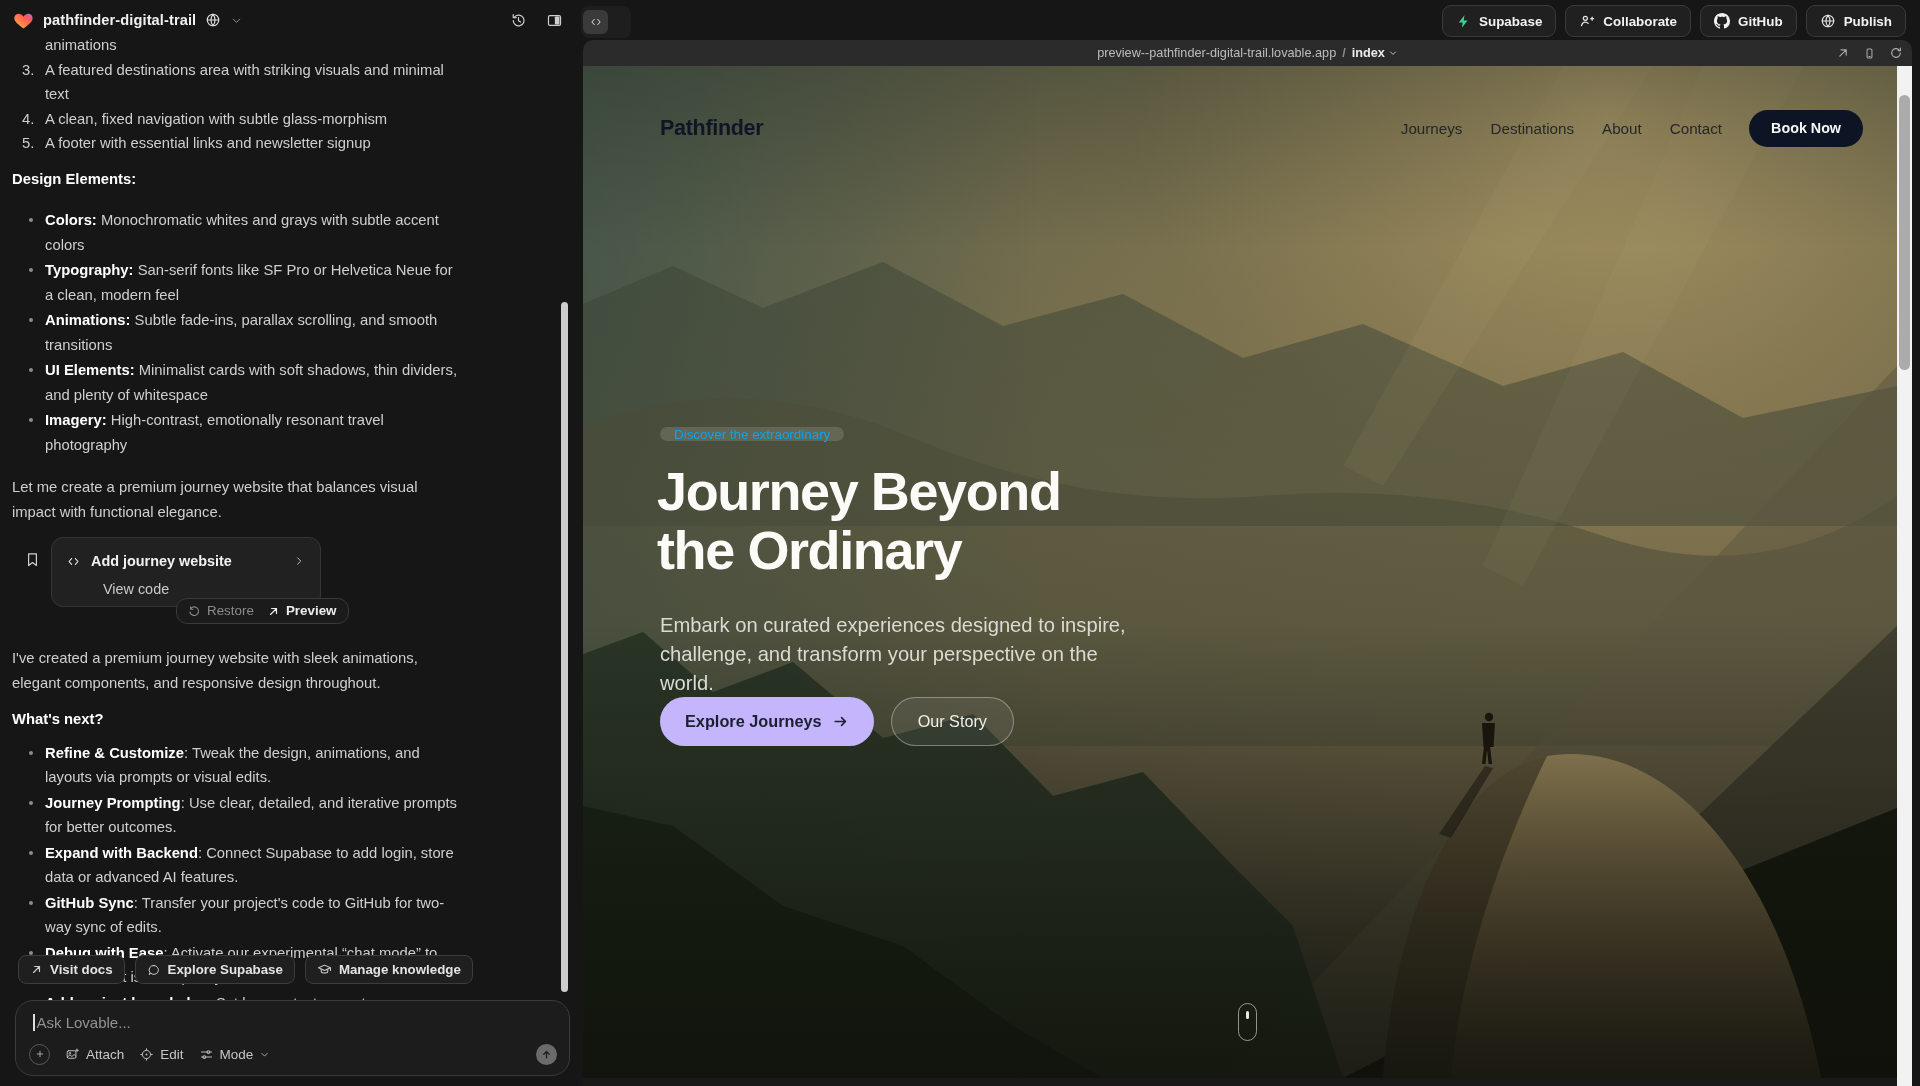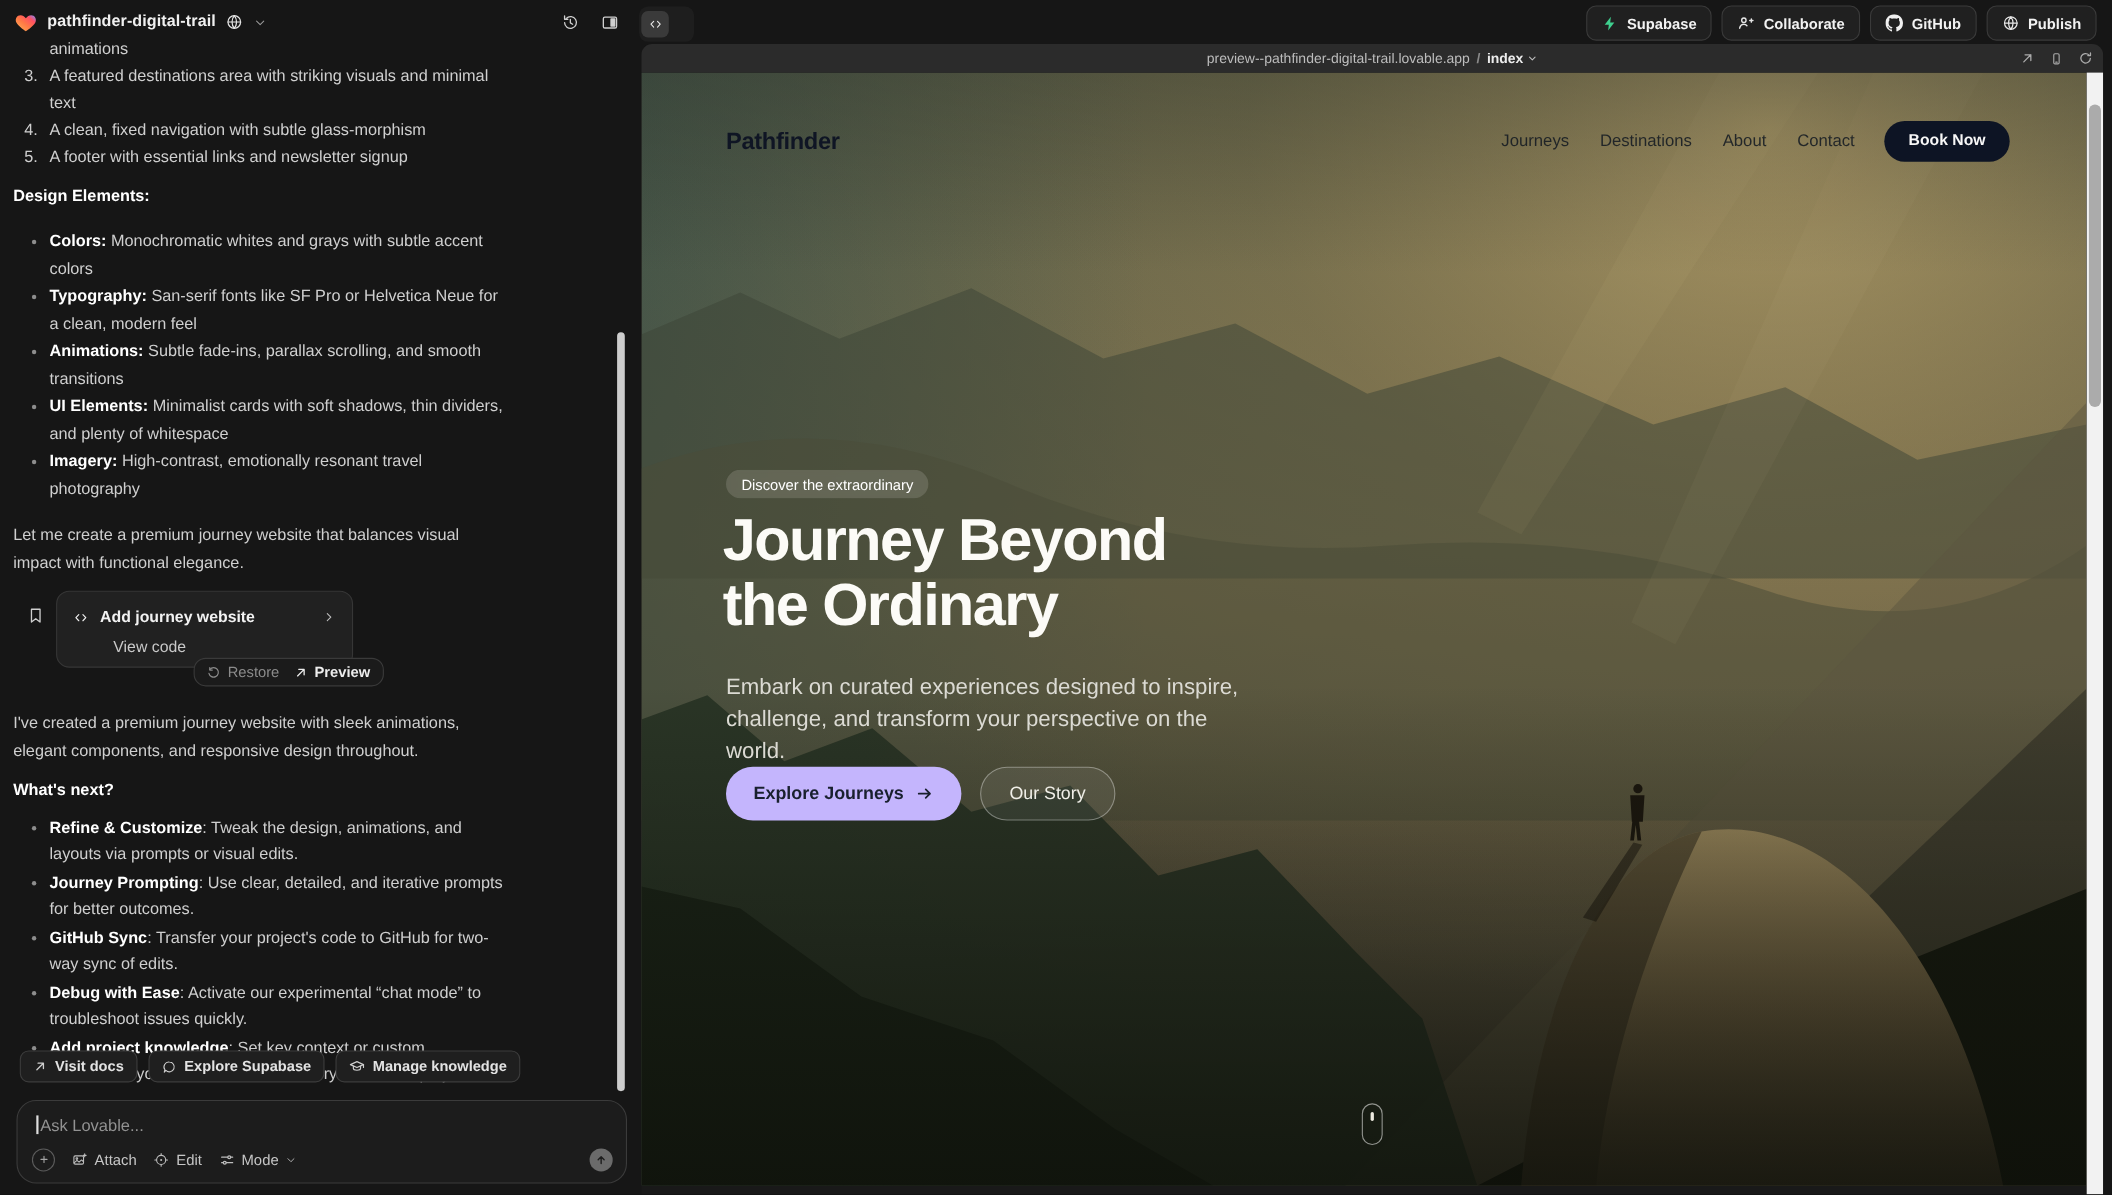--- a/index.html
+++ b/index.html
@@ -59,26 +59,26 @@
   
   .preview{position:absolute;left:583px;top:40px;width:1329px;height:1046px;background:#191919;border-radius:10px 10px 0 0;overflow:hidden}
   .urlbar{position:absolute;left:0;top:0;right:0;height:26px;background:#2b2b2b;display:flex;align-items:center;justify-content:center;gap:4px;font-size:12.7px;color:#bdbdbd}
   .urlbar .page{color:#ececec;font-weight:700}
   .urlbar .sep{color:#8a8a8a;font-weight:700;margin:0 2px}
   .url-page-group{display:flex;align-items:center;gap:3px;cursor:pointer}
   .urlbar-icons{position:absolute;right:9px;top:0;height:26px;display:flex;align-items:center;gap:13px;color:#ababab}
   .urlbar-icons > *{cursor:pointer}
   .hero{position:absolute;left:0;top:26px;right:15px;bottom:8px;overflow:hidden}
   .scene{position:absolute;inset:0;width:100%;height:100%}
-  .site-header{position:absolute;left:0;right:0;top:34px;height:56px;display:flex;align-items:center;padding:0 70px 0 77px;}
+  .site-header{position:absolute;left:0;right:0;top:34px;height:56px;display:flex;align-items:center;padding:0 34px 0 77px;}
   .brand{font-size:21.5px;font-weight:700;color:#0f1524;letter-spacing:-.3px;cursor:pointer}
   .nav{margin-left:auto;display:flex;gap:28px;align-items:center}
   .nav-link{font-size:15.2px;color:rgba(17,23,33,.85);cursor:pointer}
   .book-now{margin-left:27px;height:37px;display:flex;align-items:center;padding:0 22px;background:#0d1424;color:#f7f7f7;border-radius:19px;font-size:14.3px;font-weight:600;cursor:pointer}
-  .hero-badge{position:absolute;left:77px;top:361px;height:26px;display:flex;align-items:center;padding:0 14px;border-radius:14px;background:rgba(235,233,222,.16);color:#ffffff;font-size:13.4px;backdrop-filter:blur(3px)}
+  .hero-badge{position:absolute;left:77px;top:361px;height:14px;display:flex;align-items:center;padding:0 14px;border-radius:14px;background:rgba(235,233,222,.16);color:#0ea5e9;font-size:13.4px;backdrop-filter:blur(3px)}
   .hero-h1{position:absolute;left:74px;top:396px;font-size:54px;line-height:59px;font-weight:600;letter-spacing:-1.4px;color:#fcfbf7}
   .hero-sub{position:absolute;left:77px;top:545px;width:495px;font-size:20.2px;line-height:29px;color:#dbdad3}
   .hero-ctas{position:absolute;left:77px;top:631px;display:flex;gap:17px;align-items:center}
   .cta-primary{height:49px;display:flex;align-items:center;gap:10px;padding:0 25px;background:#c4b5fd;color:#19202e;border-radius:25px;font-size:16.3px;font-weight:700;cursor:pointer}
   .cta-secondary{height:49px;display:flex;align-items:center;padding:0 26px;background:rgba(255,255,255,.07);border:1px solid rgba(255,255,255,.35);color:#f0efe8;border-radius:25px;font-size:16.2px;box-sizing:border-box;cursor:pointer}
   .mouse{position:absolute;left:655px;top:937px;width:17px;height:36px;border:1.5px solid rgba(248,248,245,.55);border-radius:11px}
   .mouse .wheel{position:absolute;left:50%;top:7px;width:2.5px;height:8px;margin-left:-1.25px;background:#eceadf;border-radius:2px}
   .pv-scroll-track{position:absolute;right:0;top:26px;bottom:0;width:15px;background:#f2f2f2}
   .pv-scroll-thumb{position:absolute;left:2px;top:29px;width:11px;height:275px;background:#ababab;border-radius:5.5px;cursor:pointer}
 </style>
@@ -271,20 +271,24 @@
       <div class="chat-h" style="margin-top:12px">What's next?</div>
 
       <div class="ul" style="margin-top:9px">
         <div class="uli">
             <span class="dot"></span>
             <span><span class="b">Refine &amp; Customize</span><span>: Tweak the design, animations, and layouts via prompts or visual edits.</span></span>
           </div>
         <div class="uli">
             <span class="dot"></span>
             <span><span class="b">Journey Prompting</span><span>: Use clear, detailed, and iterative prompts for better outcomes.</span></span>
+          </div>
+        <div class="uli">
+            <span class="dot"></span>
+            <span><span class="b">Expand with Backend</span><span>: Connect Supabase to add login, store data or advanced AI features.</span></span>
           </div>
         <div class="uli">
             <span class="dot"></span>
             <span><span class="b">GitHub Sync</span><span>: Transfer your project's code to GitHub for two-way sync of edits.</span></span>
           </div>
         <div class="uli">
             <span class="dot"></span>
             <span><span class="b">Debug with Ease</span><span>: Activate our experimental “chat mode” to troubleshoot issues quickly.</span></span>
           </div>
         <div class="uli">

